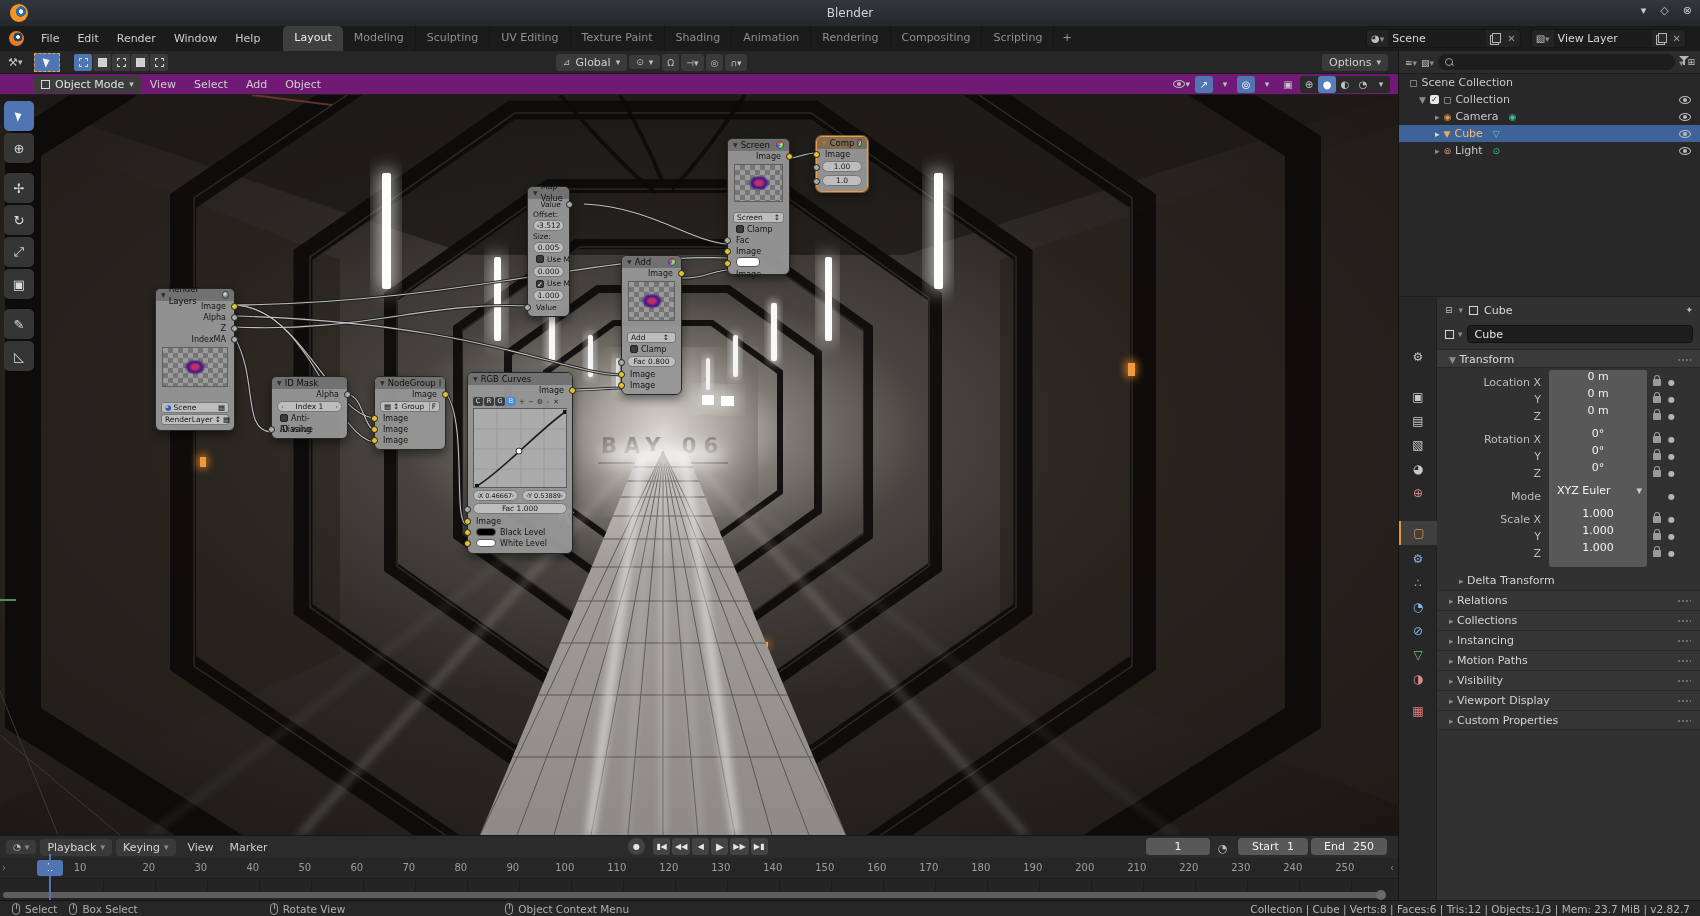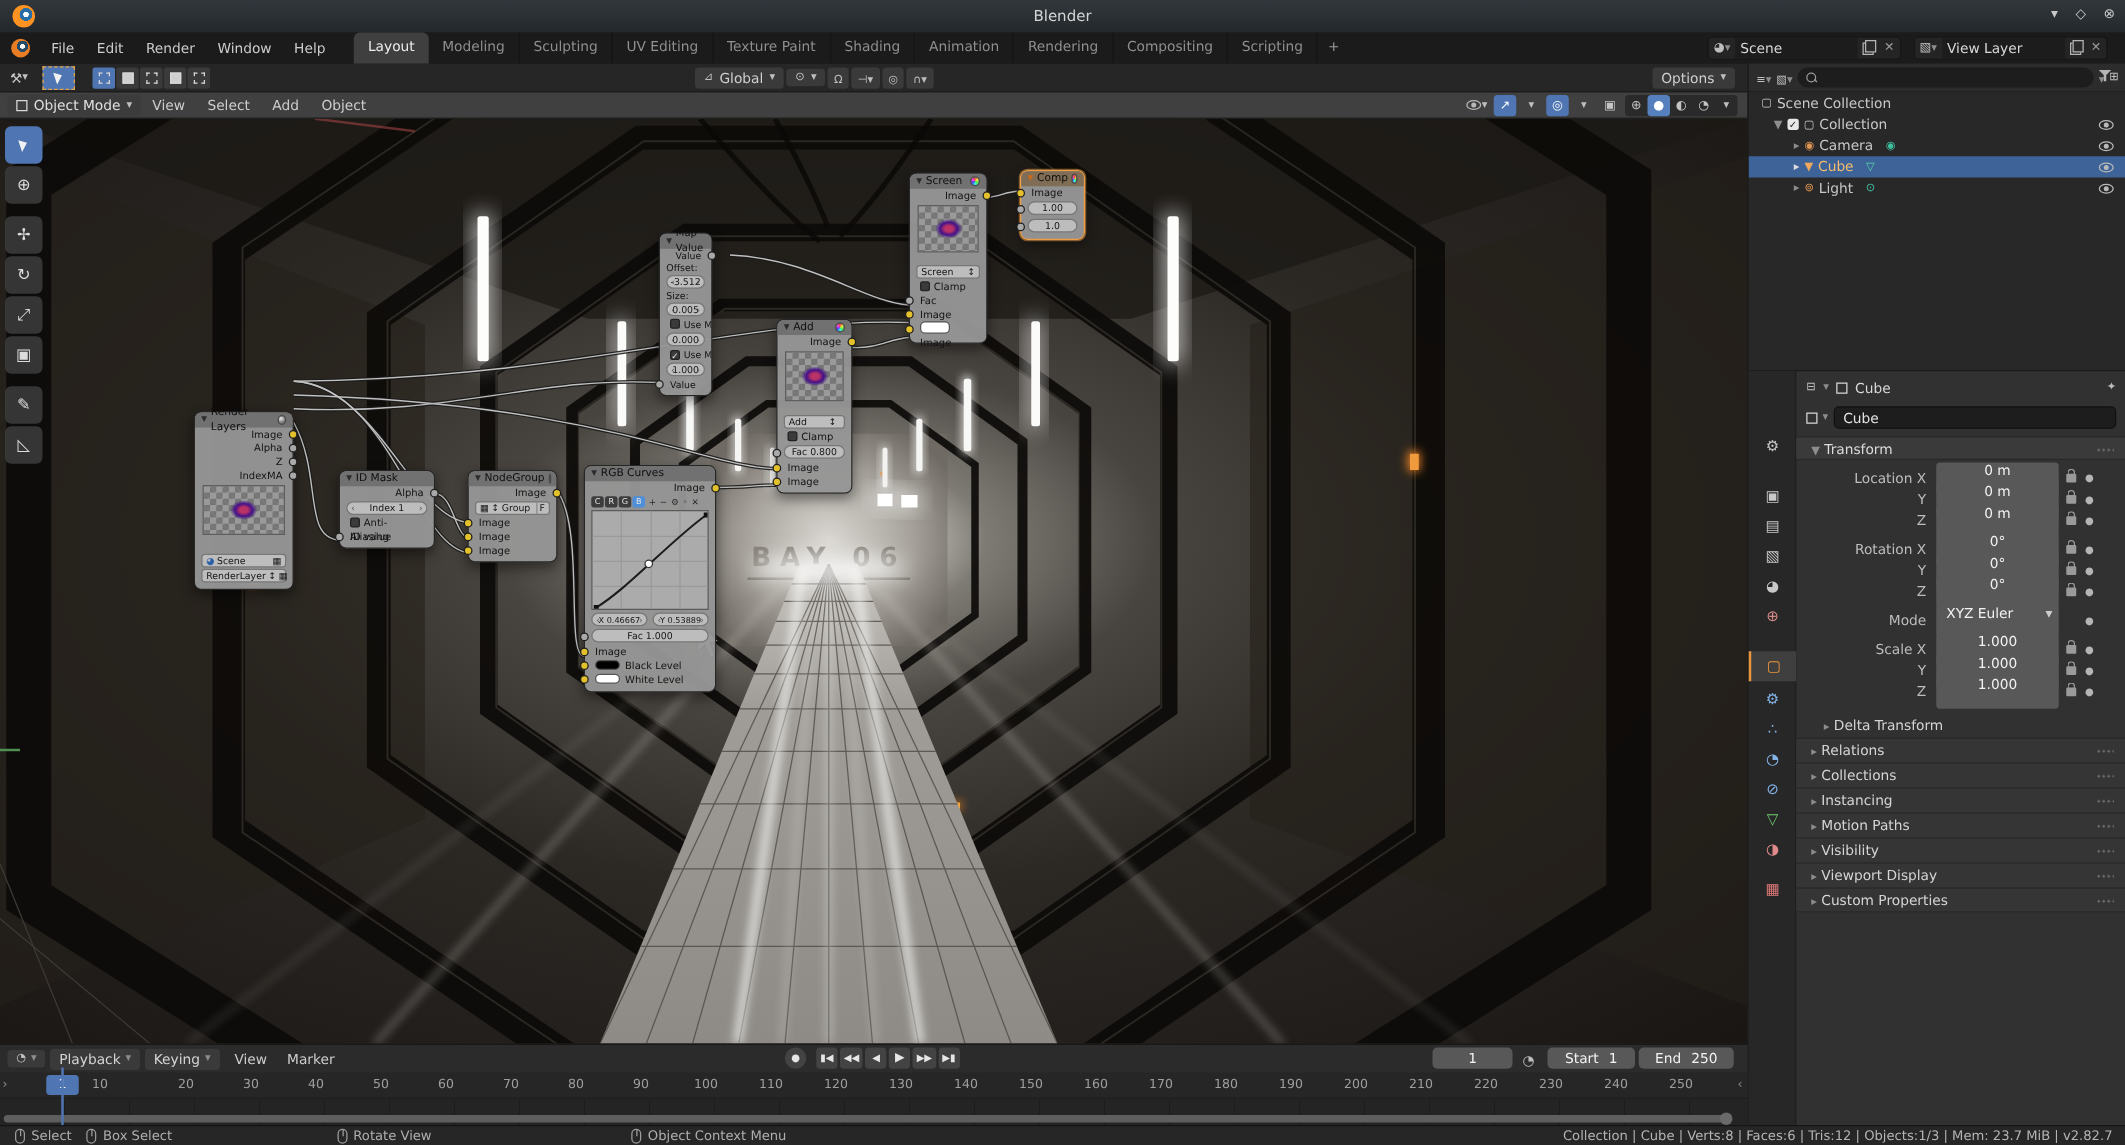--- a/index.html
+++ b/index.html
@@ -46,22 +46,22 @@
   .selmode { width:18px; height:17px; background:#3a3a3a; display:flex; align-items:center; justify-content:center; border-radius:2px; }
   .selmode.active { background:#4f76b3; }
   .selmode i { display:block; width:9px; height:9px; border:1px dashed #d8d8d8; }
   .selmode.f2 i { background:#cfcfcf; border-style:solid; }
   .th-group { display:flex; align-items:center; gap:2px; }
   .th-label { color:#d0d0d0; }
   .pillbtn { background:#3a3a3a; border-radius:3px; padding:2px 7px; display:flex; gap:5px; align-items:center; }
   .togglebtn { background:#3a3a3a; border-radius:3px; padding:2px 5px; }
 
   
-  .vphdr { position:absolute; left:0; top:74px; width:1398px; height:21px; background:#404040;
-    display:flex; align-items:center; border-bottom:1px solid #1f1f1f; }
+  .vphdr { position:absolute; left:0; top:74px; width:1398px; height:21px; background:#701a75;
+    display:flex; align-items:center; border-bottom:1px solid #1f1f1f;padding-left:28px; }
   .mode-btn { display:flex; align-items:center; gap:5px; background:#3c3c3c; border-radius:3px; height:17px;
     padding:0 7px; margin-left:6px; color:#e0e0e0; }
   .mode-ic { display:inline-block; width:9px; height:9px; border:1px solid #d8d8d8; }
   .vp-menu { padding:3px 9px; color:#cecece; }
   .vp-right { margin-left:auto; display:flex; align-items:center; gap:3px; padding-right:8px; }
   .vpbtn { height:17px; min-width:18px; display:flex; align-items:center; justify-content:center;
     background:transparent; border-radius:3px; color:#c3c3c3; font-size:10px; padding:0 2px; }
   .vpbtn.on { background:#4f76b3; color:#fff; }
   .shade-group { display:flex; background:#2a2a2a; border-radius:3px; }
   .shade-group .vpbtn.on { background:#5680bd; }
@@ -506,21 +506,21 @@
       <span class="lt-sep"></span>
       <span class="lt-btn">✢</span>
       <span class="lt-btn">↻</span>
       <span class="lt-btn">⤢</span>
       <span class="lt-btn">▣</span>
       <span class="lt-sep"></span>
       <span class="lt-btn">✎</span>
       <span class="lt-btn">◺</span>
     </div>
 
-    <div class="node" style="left:155px;top:193px;width:80px;margin-top:41px;">
+    <div class="node" style="left:155px;top:193px;width:80px;">
       <div class="nhead">
           <span class="tri">▼</span>
           <span>Render Layers</span>
           <span class="ball"></span>
         </div>
       <div class="nrow r"><span>Image</span><span class="sock rr yel"></span></div>
       <div class="nrow r"><span>Alpha</span><span class="sock rr gry"></span></div>
       <div class="nrow r"><span>Z</span><span class="sock rr gry"></span></div>
       <div class="nrow r"><span>IndexMA</span><span class="sock rr gry"></span></div>
       <div class="thumb"></div>

